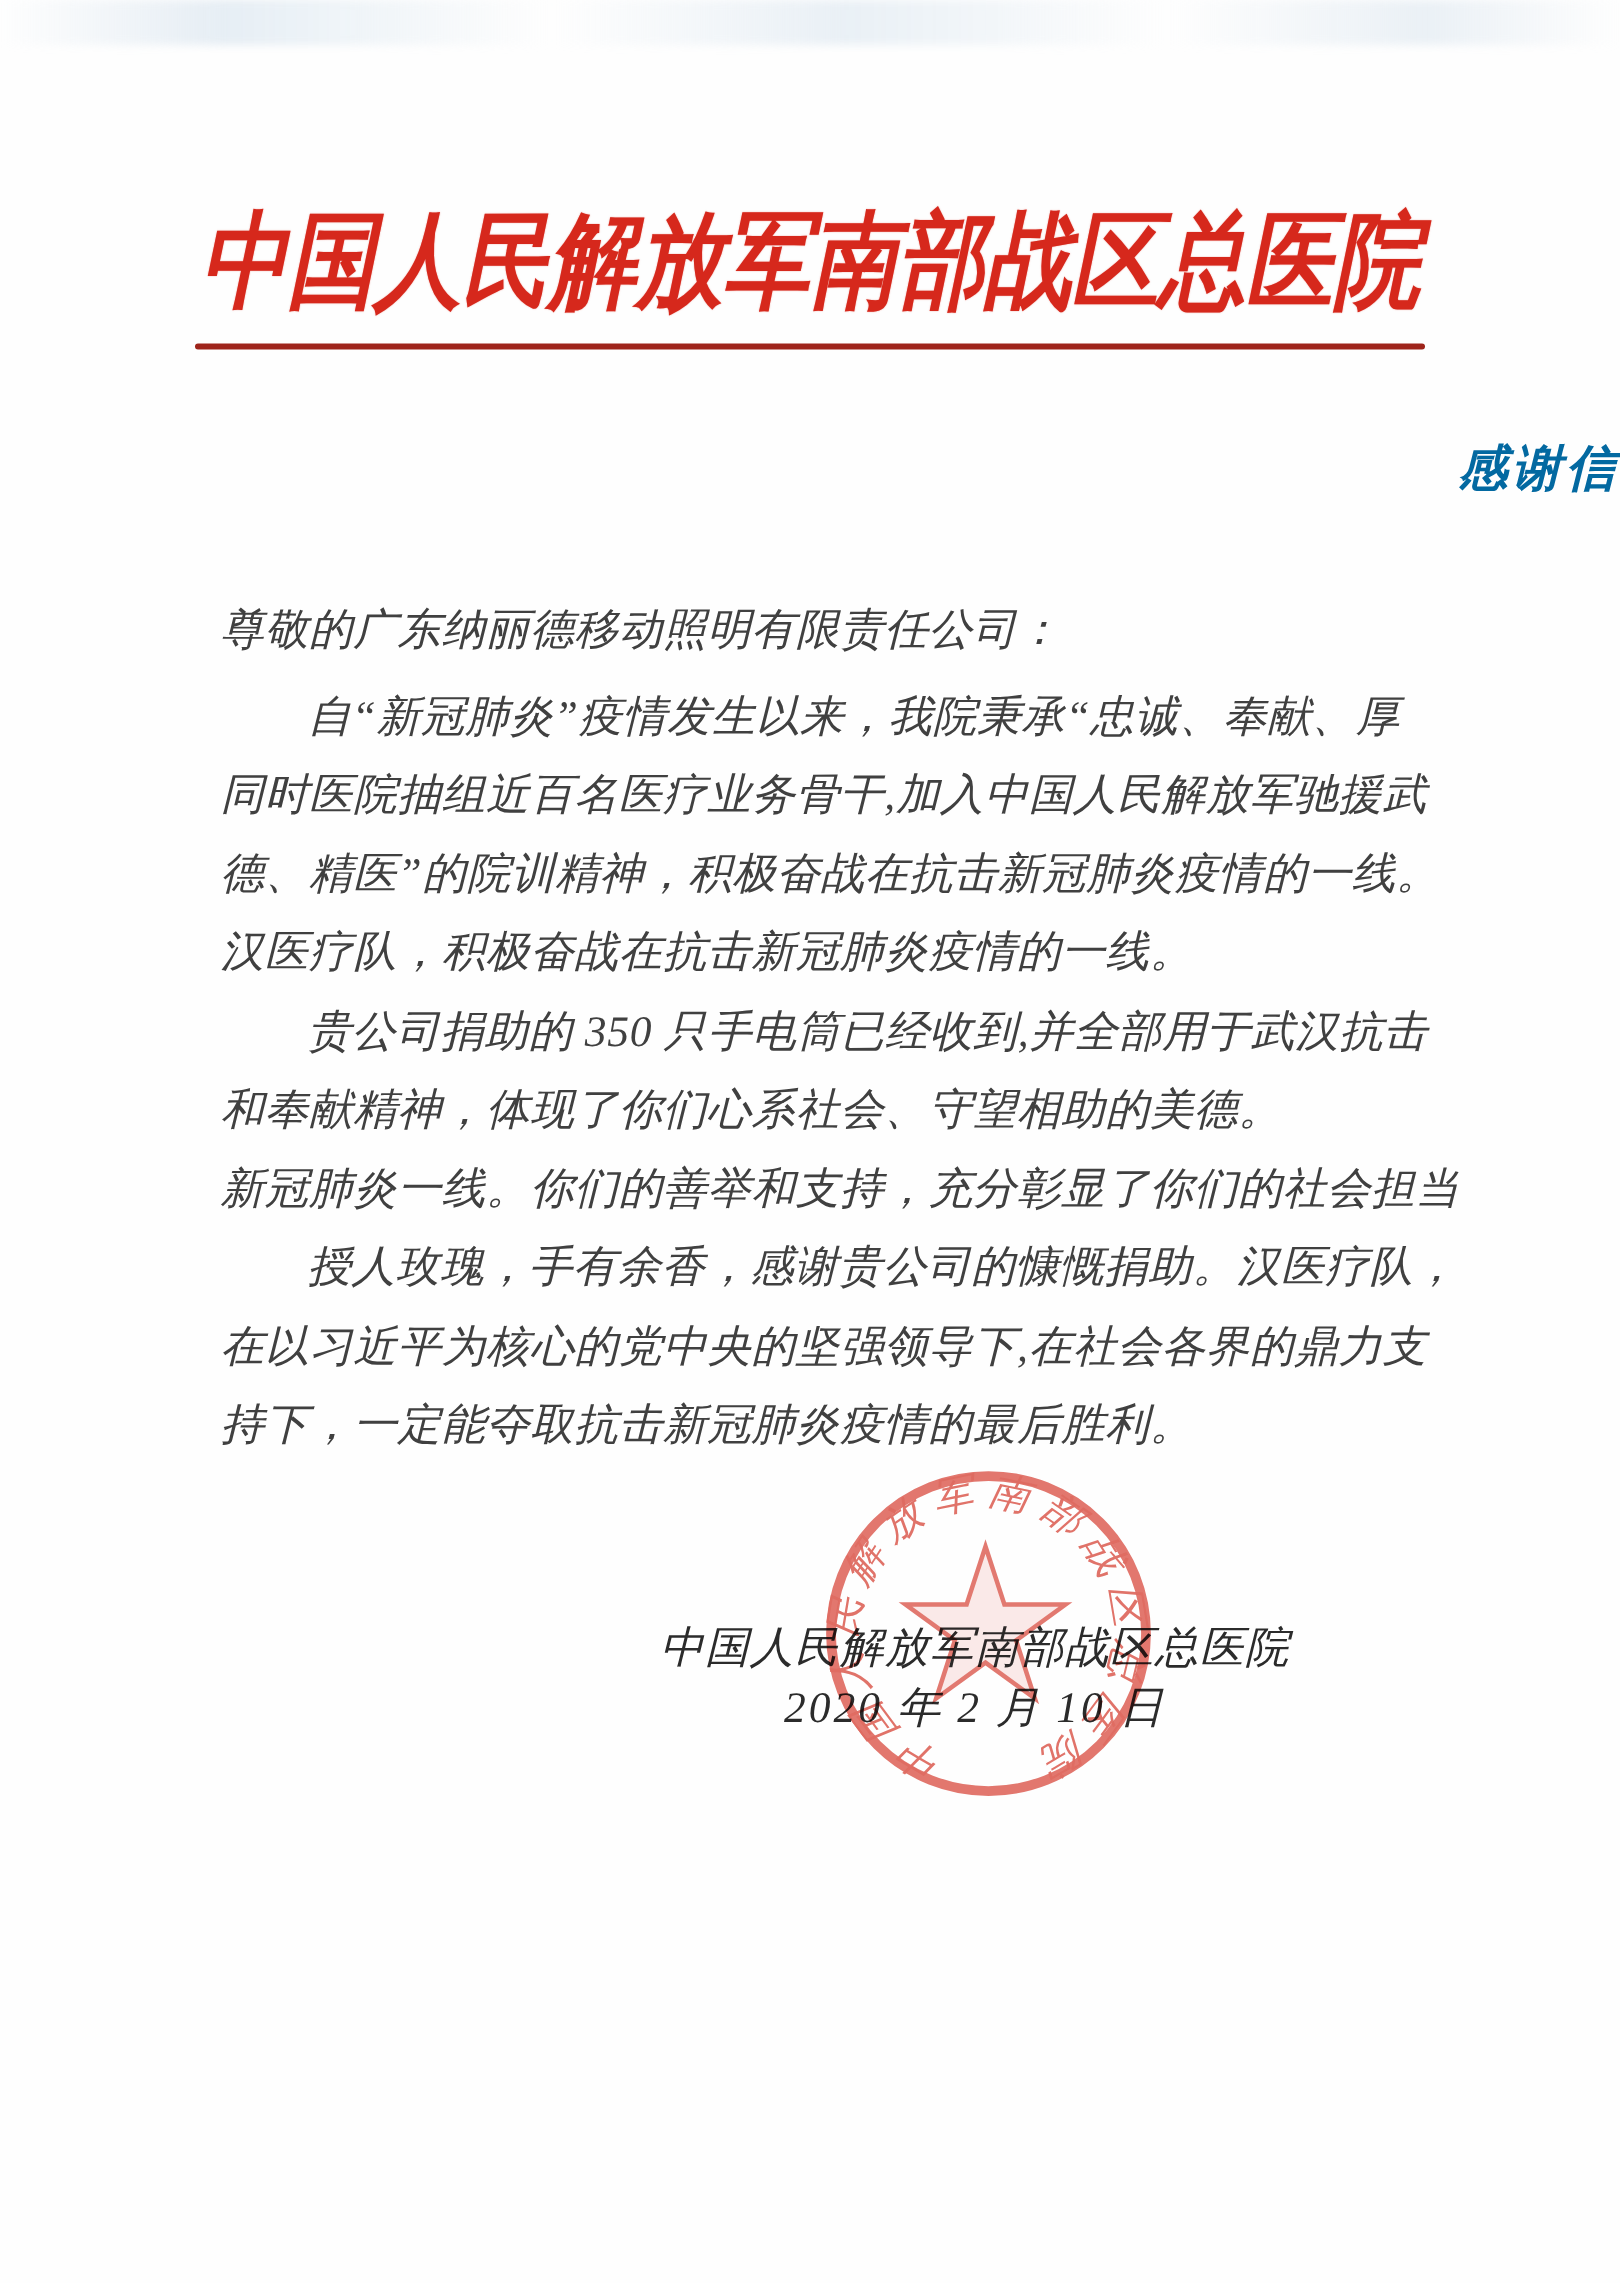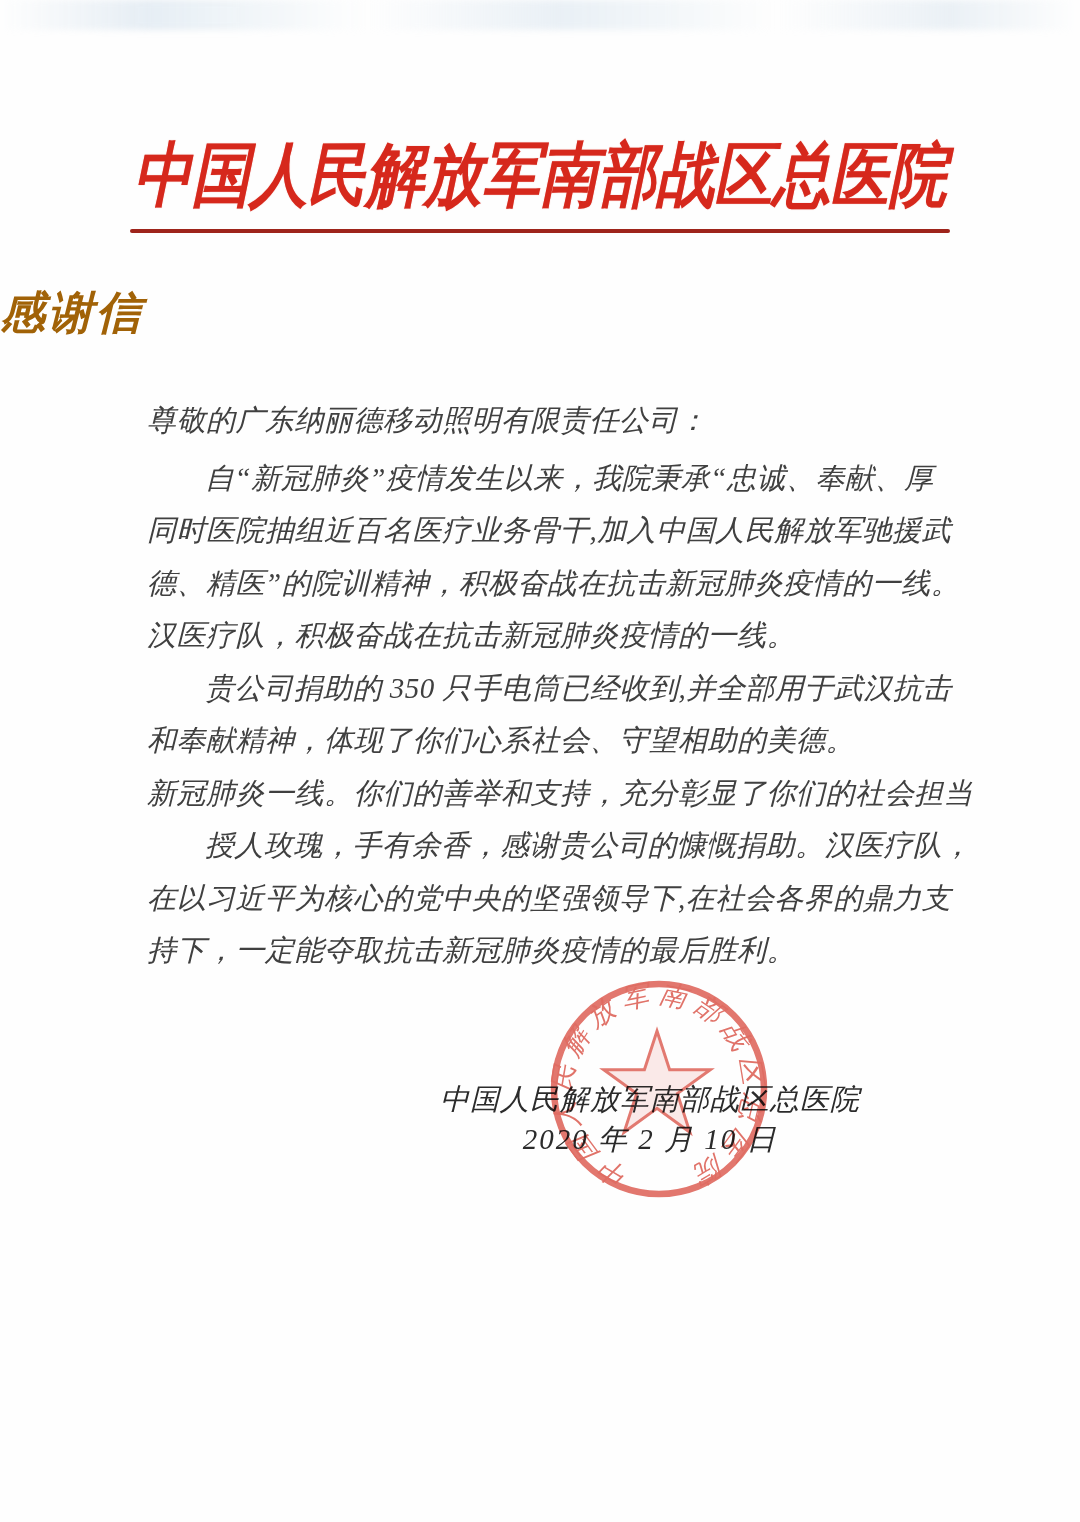--- a/index.html
+++ b/index.html
@@ -33,24 +33,24 @@
     transform:scaleX(0.83);
     transform-origin:center;
     text-shadow:0 0 1px rgba(214,40,28,.55);
   }
   .head-rule{
     position:absolute;top:229px;left:130px;width:820px;height:4px;
     background:#9e241b;border-radius:2px;
   }
   .letter-title{
     position:absolute;top:288px;left:0;width:1080px;
-    text-align:left;
-    color:#a16207;
+    text-align:right;
+    color:#0369a1;
     font-weight:700;
-    font-size:45px;
+    font-size:33px;
     letter-spacing:3px;
     line-height:50px;
   }
   .body-text{
     position:absolute;top:394px;left:147px;width:824px;
     color:#404040;
     font-size:29px;
     letter-spacing:.5px;
   }
   .line{

